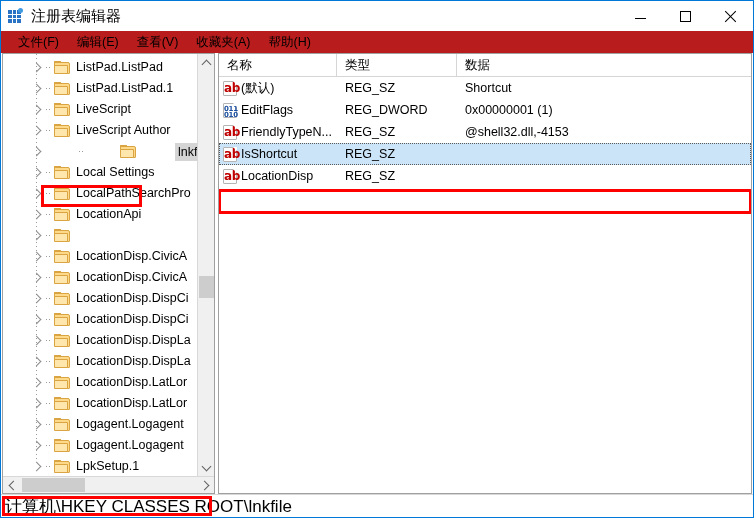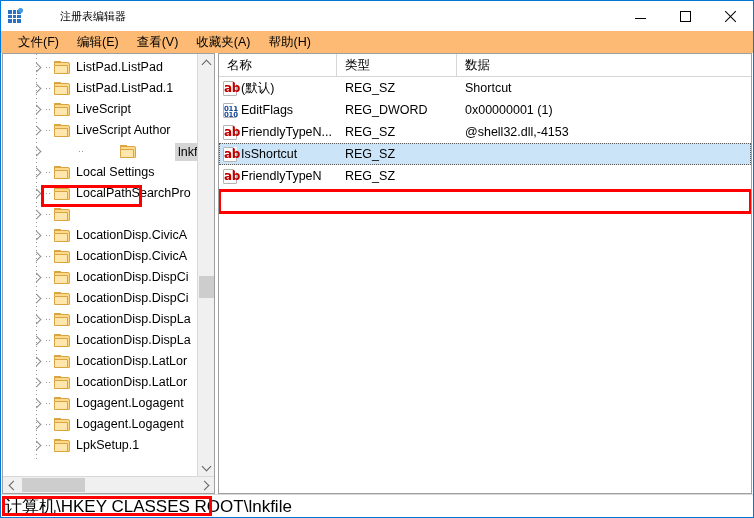--- a/index.html
+++ b/index.html
@@ -40,22 +40,22 @@
   .title-icon .grid i.v1 { left: 4px; top: 0; width: 1px; height: 13px; }
   .title-icon .grid i.v2 { left: 8px; top: 0; width: 1px; height: 13px; }
   .title-icon .grid i.h1 { top: 4px; left: 0; width: 13px; height: 1px; }
   .title-icon .grid i.h2 { top: 8px; left: 0; width: 13px; height: 1px; }
   .title-icon .spark {
     position: absolute; left: 10px; top: 0;
     width: 5px; height: 5px; border-radius: 50%;
     background: #3f9ae0;
   }
   .title-text {
-    font-size: 11px; color: #000000;
-    line-height: 30px; white-space: nowrap; margin-left: 29px;
+    font-size: 15px; color: #000000;
+    line-height: 30px; white-space: nowrap;
   }
   .winbtns {
     position: absolute; right: 0; top: 0;
     height: 30px; display: flex;
   }
   .winbtn {
     width: 45px; height: 30px;
     display: flex; align-items: center; justify-content: center;
     position: relative;
   }
@@ -73,21 +73,21 @@
     content:''; position: absolute; left: -1px; top: 6px;
     width: 15px; height: 1px; background: #000;
   }
   .winbtn .cls:before { transform: rotate(45deg); }
   .winbtn .cls:after  { transform: rotate(-45deg); }
 
   
   .menubar {
     height: 22px; flex: 0 0 22px;
     display: flex; align-items: center;
-    background: #fdba74;
+    background: #b91c1c;
     padding-left: 8px;
   }
   .menu-item {
     font-size: 12.5px; color: #000;
     padding: 0 9px; line-height: 22px;
     white-space: nowrap;
   }
 
   
   .panes {
@@ -467,20 +467,30 @@
               <span class="tree-label">LocalPathSearchPro</span>
             </div>
             <div class="tree-row" style="padding-left: 0px; margin-left: 26px;">
               <span class="tw"></span>
               <span class="dashline"></span>
               <span class="folder">
                 <span class="tab"></span>
                 <span class="back"></span>
                 <span class="front"></span>
               </span>
+              <span class="tree-label">LocationApi</span>
+            </div>
+            <div class="tree-row" style="padding-left: 0px; margin-left: 26px;">
+              <span class="tw"></span>
+              <span class="dashline"></span>
+              <span class="folder">
+                <span class="tab"></span>
+                <span class="back"></span>
+                <span class="front"></span>
+              </span>
             </div>
             <div class="tree-row" style="padding-left: 0px; margin-left: 26px;">
               <span class="tw"></span>
               <span class="dashline"></span>
               <span class="folder">
                 <span class="tab"></span>
                 <span class="back"></span>
                 <span class="front"></span>
               </span>
               <span class="tree-label">LocationDisp.CivicA</span>
@@ -656,21 +666,21 @@
               <span>IsShortcut</span>
             </span>
             <span class="cell c-type">REG_SZ</span>
             <span class="cell c-data"></span>
           </div>
           <div class="lrow">
             <span class="cell c-name">
               <span class="vicon str">
                 <span class="glyph">ab</span>
               </span>
-              <span>FriendlyTypeN</span>
+              <span>LocationDisp</span>
             </span>
             <span class="cell c-type">REG_SZ</span>
             <span class="cell c-data"></span>
           </div>
         </div>
       <div class="list-hl-box"></div>
     </div>
   </div>
 
   <div class="statusbar">

